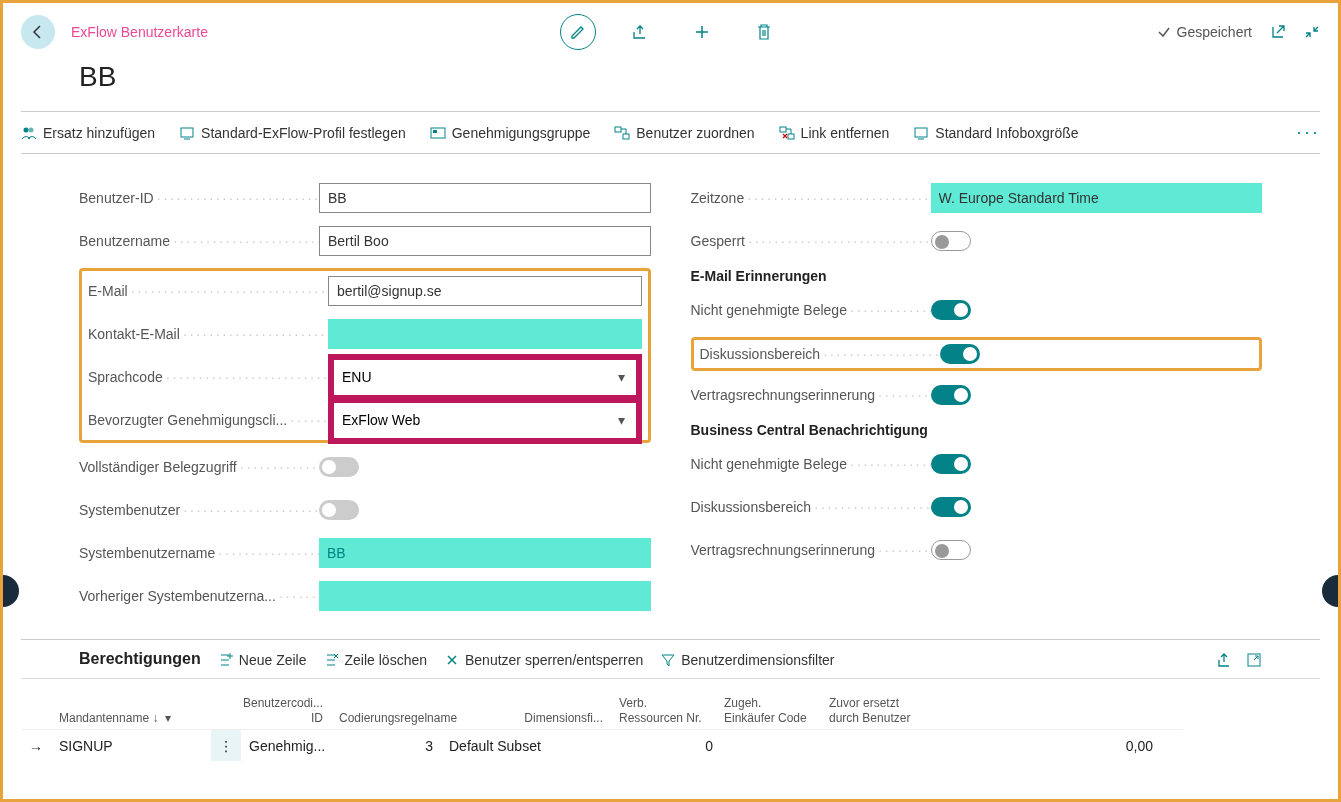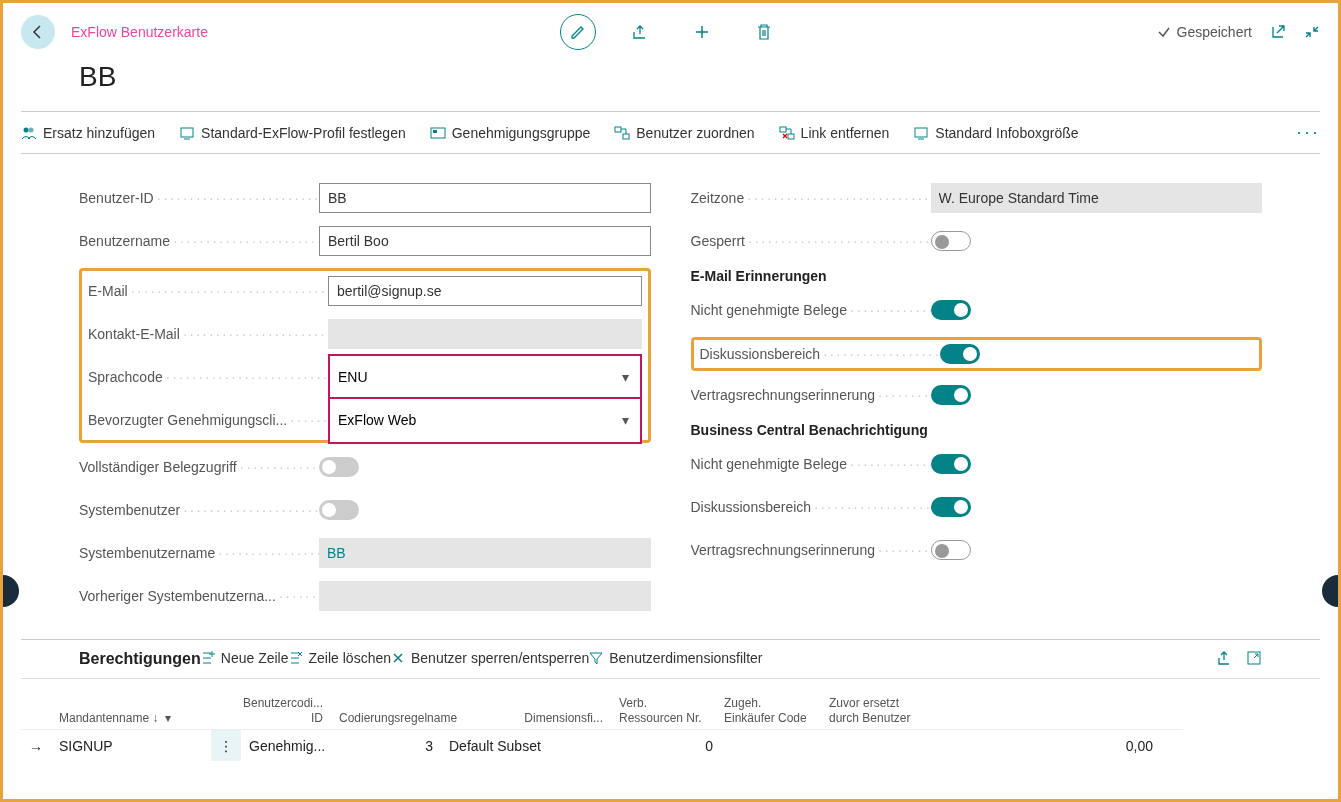--- a/index.html
+++ b/index.html
@@ -22,39 +22,39 @@
 .action .ico { width: 16px; height: 16px; color: #038387; display: flex; align-items: center; justify-content: center; }
 .more-dots { color: #038387; margin-left: auto; cursor: pointer; font-size: 18px; letter-spacing: 2px; }
 
 .form-area { display: flex; padding: 28px 76px 10px 76px; gap: 40px; }
 .col { flex: 1; }
 
 .field-row { display: flex; align-items: center; margin-bottom: 11px; height: 32px; }
 .field-label { width: 240px; color: #555; font-size: 14px; position: relative; white-space: nowrap; overflow: hidden; }
 .field-label::after { content: " · · · · · · · · · · · · · · · · · · · · · · · · · · · · · · · · · · · · · · · · · · · · · ·"; color: #ccc; letter-spacing: -1px; }
 .field-input { flex: 1; border: 1px solid #888; padding: 5px 8px; background: #fff; font-size: 14px; color: #333; height: 30px; }
-.field-input.readonly { background: #e5e5e5; border: none; color: #038387; }
+.field-input.readonly { background: #5eead4; border: none; color: #038387; }
 .field-input.readonly.dim { color: #555; }
-.select-wrap { display: flex; align-items: center; flex: 1; border: 2px solid #be185d; background: #fff; height: 47px; }
+.select-wrap { display: flex; align-items: center; flex: 1; border: 6px solid #be185d; background: #fff; height: 47px; }
 .select-wrap input { border: none; padding: 5px 8px; flex: 1; font-size: 14px; outline: none; }
 .chevron { width: 28px; text-align: center; color: #555; cursor: pointer; }
 
 .toggle { width: 40px; height: 20px; border-radius: 10px; background: #ccc; position: relative; cursor: pointer; }
 .toggle::after { content: ""; width: 14px; height: 14px; border-radius: 50%; background: #fff; position: absolute; top: 3px; left: 3px; }
 .toggle.on { background: #038387; }
 .toggle.on::after { left: auto; right: 3px; }
 .toggle.off-outline { background: #fff; border: 1px solid #999; }
 .toggle.off-outline::after { background: #999; }
 
 .section-head { font-weight: 600; color: #222; margin: 6px 0 10px 0; }
 
 .highlight-box { border: 3px solid #e8a33d; border-radius: 4px; padding: 4px 6px; margin-bottom: 8px; }
 
 .grid-section { margin: 6px 18px 0 18px; border-top: 1px solid #ccc; padding-top: 10px; }
-.grid-header-row { display: flex; align-items: flex-start; padding: 0 58px 10px 58px; }
+.grid-header-row { display: flex; align-items: flex-end; gap: 18px; padding: 0 58px 10px 58px; }
 .grid-title { font-weight: 600; font-size: 16px; color: #222; }
 .grid-action { display: flex; align-items: center; gap: 6px; color: #333; cursor: pointer; }
 .grid-action .ico { color: #038387; }
 .grid-right { margin-left: auto; display: flex; gap: 14px; color: #038387; }
 
 .grid-table { border-top: 1px solid #ddd; }
 .grid-head, .grid-row { display: flex; align-items: stretch; }
 .gcell { padding: 4px 8px; font-size: 12px; color: #555; display: flex; align-items: flex-end; border-right: 0; }
 .grid-head .gcell { height: 50px; line-height: 1.2; }
 .grid-row .gcell { height: 32px; align-items: center; color: #222; font-size: 14px; border-top: 1px solid #eee; }

